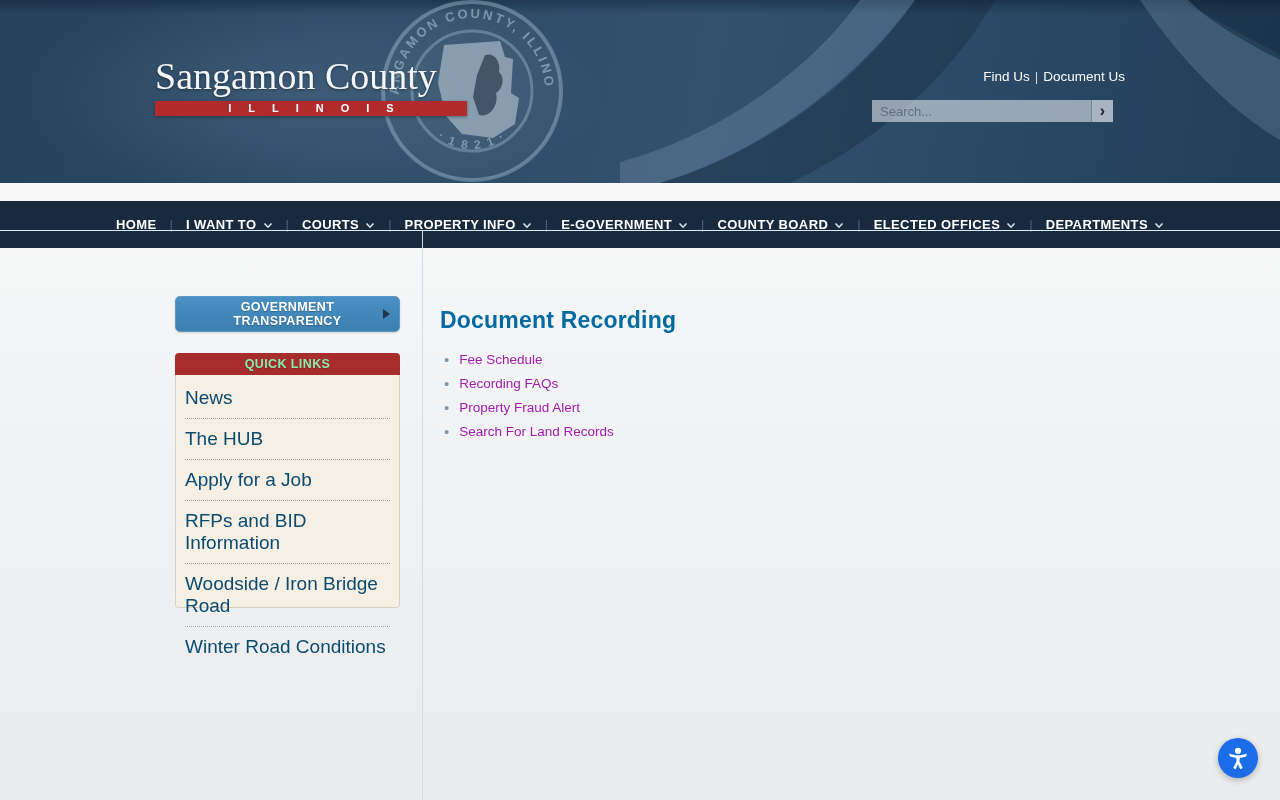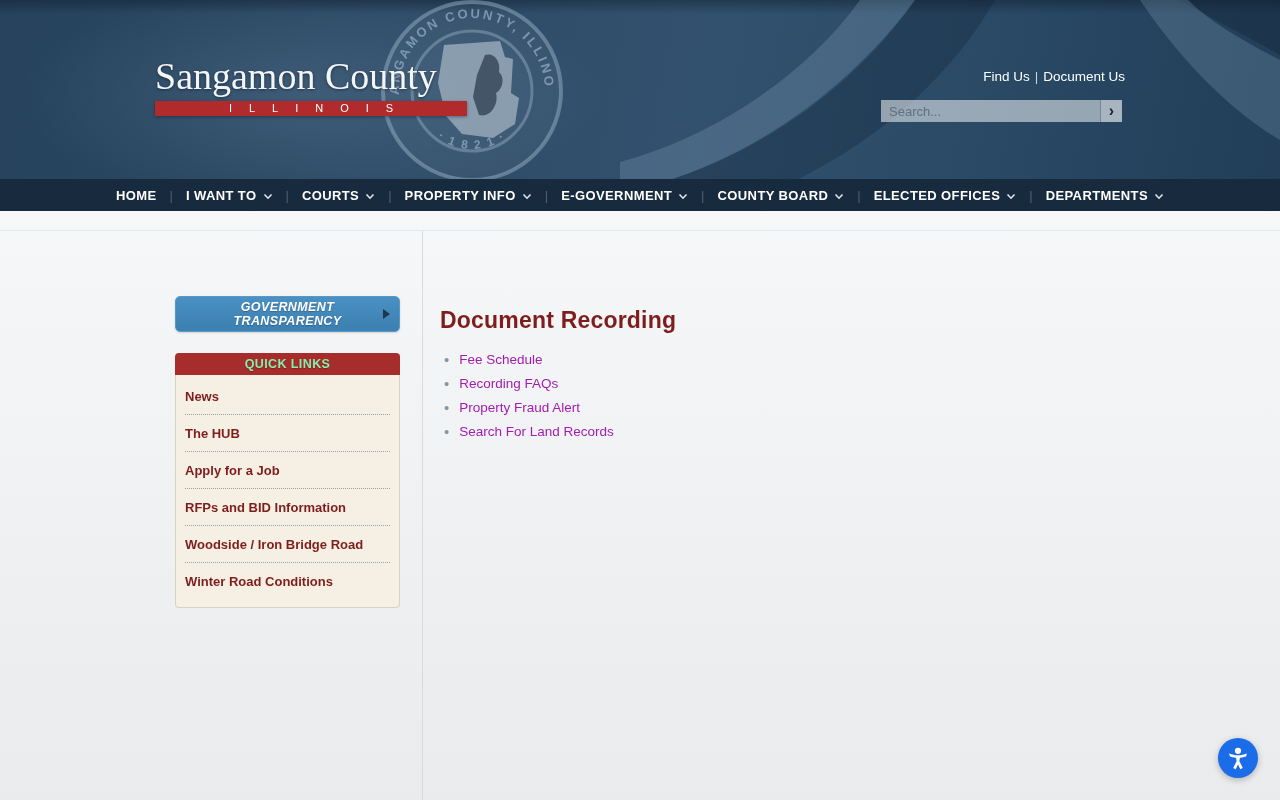--- a/index.html
+++ b/index.html
@@ -30,54 +30,54 @@
     letter-spacing: 0px; white-space: nowrap;
     text-shadow: 0 1px 3px rgba(0,0,0,.45);
     line-height: 40px;
   }
   .logo-bar {
     margin-top: 5px; height: 15px; background: #b12b2c;
     box-shadow: 0 1px 3px rgba(0,0,0,.35);
     display: flex; align-items: center; justify-content: center;
   }
   .logo-subtitle {
-    color: #ffffff; font-size: 11px; font-weight: normal;
+    color: #ffffff; font-size: 11px; font-weight: bold;
     letter-spacing: 17px; text-indent: 17px; line-height: 15px;
   }
 
   .header-links {
     position: absolute; top: 69px; right: 155px;
     color: #ffffff; font-size: 13.5px; white-space: nowrap;
   }
   .header-links a { color: #ffffff; text-decoration: none; cursor: pointer; }
   .header-links .sep { color: #c7d3dd; margin: 0 5px; }
 
   .search-bar {
-    position: absolute; top: 100px; right: 158px;
+    position: absolute; top: 100px; right: 167px;
     width: 241px; height: 22px; display: flex;
   }
   .search-input {
     flex: 1; height: 22px; border: none; outline: none;
     background: rgba(255,255,255,.52);
     color: #25374a; font-size: 13px; padding: 0 8px;
     font-family: "Liberation Sans", sans-serif;
   }
   .search-input::placeholder { color: #5e7080; }
   .search-btn {
     width: 22px; height: 22px; border: none; cursor: pointer;
     background: rgba(255,255,255,.60);
     border-left: 1px solid rgba(30,50,70,.35);
     color: #16232f; font-size: 16px; font-weight: bold; line-height: 20px;
     display: flex; align-items: center; justify-content: center;
     font-family: "Liberation Sans", sans-serif;
   }
 
   
   .main-nav {
-    position: absolute; left: 0; top: 179px; width: 1280px; height: 32px;
+    position: absolute; left: 0; top: 201px; width: 1280px; height: 47px;
     background: #172a3e;
     display: flex; align-items: center; justify-content: center;
   }
   .nav-item {
     display: inline-flex; align-items: center; gap: 6px;
     color: #ffffff; font-size: 13px; font-weight: bold;
     letter-spacing: .4px; cursor: pointer; white-space: nowrap;
   }
   .nav-sep { color: #4e6076; font-size: 13px; margin: 0 13px; font-weight: 400; }
   .nav-chev { display: inline-flex; margin-top: 2px; }
@@ -90,21 +90,21 @@
   
   .transparency-btn {
     position: absolute; left: 175px; top: 65px; width: 225px; height: 36px;
     background: linear-gradient(180deg, #4a90c2 0%, #3c7fb1 100%);
     border: 1px solid #5899c7; border-radius: 5px; cursor: pointer;
     display: flex; align-items: center; justify-content: center;
     box-shadow: 0 1px 2px rgba(0,0,0,.15);
   }
   .transparency-label {
     color: #ffffff; font-size: 12.5px; font-weight: bold; text-align: center;
-    line-height: 14px; letter-spacing: .4px; text-shadow: 0 1px 1px rgba(0,0,0,.25); font-style: italic;
+    line-height: 14px; letter-spacing: .4px; text-shadow: 0 1px 1px rgba(0,0,0,.25);
   }
   .transparency-arrow {
     position: absolute; right: 9px; top: 50%; margin-top: -5px;
     width: 0; height: 0;
     border-left: 7px solid #1c3850;
     border-top: 5px solid transparent; border-bottom: 5px solid transparent;
   }
 
   .quick-links-header {
     position: absolute; left: 175px; top: 122px; width: 225px; height: 22px;
@@ -114,28 +114,28 @@
     text-shadow: 0 1px 1px rgba(0,0,0,.25);
   }
   .quick-links-panel {
     position: absolute; left: 175px; top: 144px; width: 225px; height: 233px;
     background: #f5f0e3; border: 1px solid #d8d2c1; border-top: none;
     border-radius: 0 0 4px 4px; padding: 3px 9px 0 9px;
   }
   .ql-row { border-bottom: 1px dotted #98a5ab; padding: 9px 0 9px 0; }
   .ql-row:last-child { border-bottom: none; }
   .ql-row a {
-    color: #7f1d1d; font-size: 13px; font-weight: bold;
+    color: #0c4a6e; font-size: 19px; font-weight: normal;
     text-decoration: none; cursor: pointer;
   }
 
   
   .page-title {
     position: absolute; left: 440px; top: 76px;
-    color: #7f1d1d; font-size: 23px; font-weight: bold; letter-spacing: .2px;
+    color: #0369a1; font-size: 23px; font-weight: bold; letter-spacing: .2px;
   }
   .link-list { position: absolute; left: 444px; top: 117px; list-style: none; }
   .link-list li { line-height: 24px; display: flex; align-items: center; }
   .link-list .bullet { color: #8796a3; font-size: 15px; margin-right: 10px; }
   .link-list a { color: #a21caf; font-size: 13.5px; text-decoration: none; cursor: pointer; }
 
   
   .a11y-btn {
     position: absolute; left: 1218px; top: 738px; width: 40px; height: 40px;
     border-radius: 50%; background: #1b6ce8; border: none; cursor: pointer;

